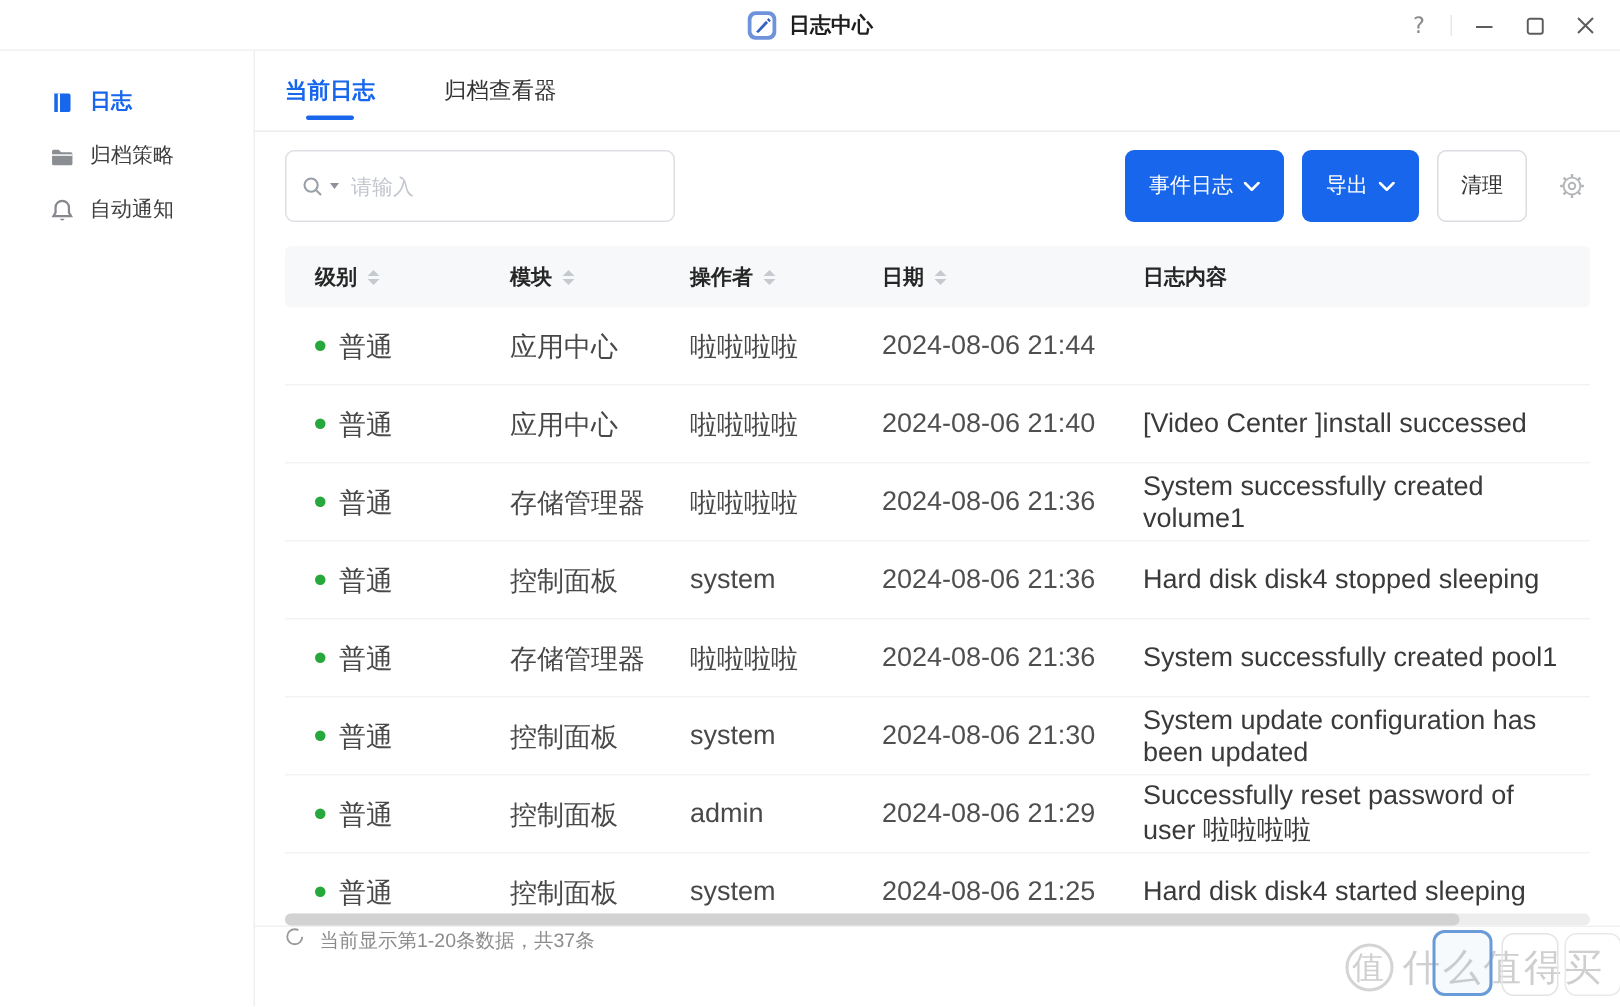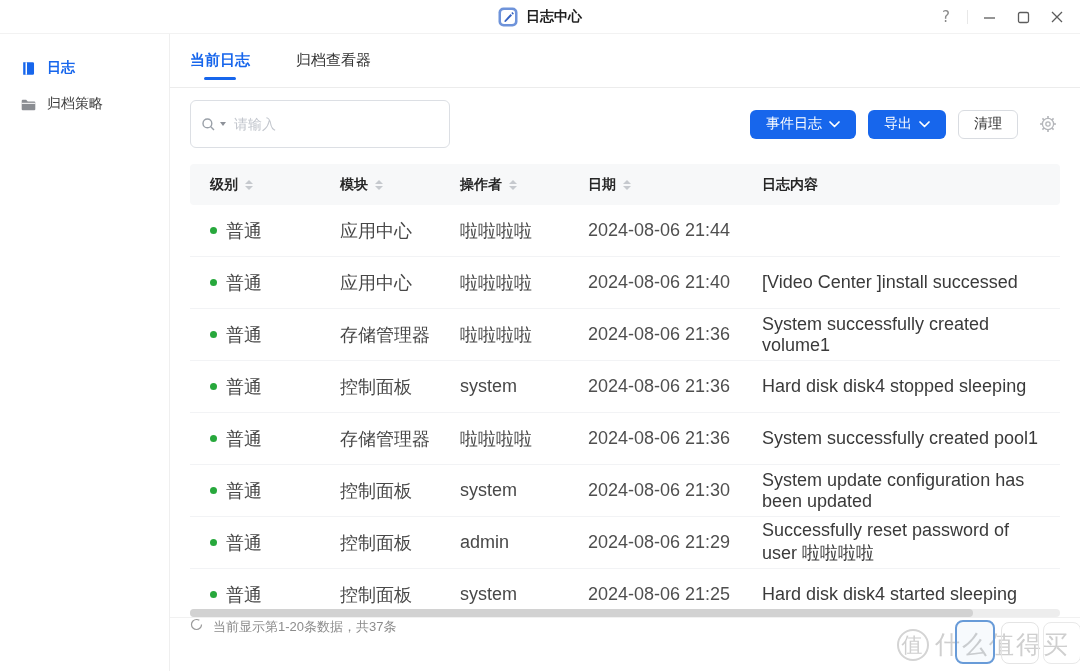--- a/index.html
+++ b/index.html
@@ -23,39 +23,39 @@
   .app-icon{width:20px;height:20px;display:inline-flex;}
   .app-title{font-size:14px;font-weight:bold;color:#1f1f1f;}
   .window-controls{position:absolute;right:10px;top:0;height:34px;display:flex;align-items:center;gap:8px;}
   .wc{background:none;border:none;width:26px;height:26px;display:inline-flex;align-items:center;justify-content:center;cursor:pointer;color:#5c5c5c;font-size:15px;}
   .wc.help{font-size:15px;color:#8a8a8a;font-family:"DejaVu Sans",sans-serif;}
   .wc-sep{width:1px;height:14px;background:#e8e8e8;display:inline-block;}
 
   
   .body{flex:1;display:flex;min-height:0;}
   .sidebar{width:170px;flex:0 0 170px;border-right:1px solid #efefef;padding-top:16px;background:#fff;}
-  .side-item{display:flex;align-items:center;gap:10px;padding:9px 20px;font-size:14px;color:#3d3d3d;cursor:pointer;}
+  .side-item{display:flex;align-items:center;gap:10px;padding:9px 33px;font-size:14px;color:#3d3d3d;cursor:pointer;}
   .side-item .icon{width:17px;height:17px;display:inline-flex;}
   .side-item.active{color:var(--accent);font-weight:bold;}
   .main{flex:1;display:flex;flex-direction:column;min-width:0;}
 
   
   .tabbar{height:54px;flex:0 0 54px;border-bottom:1px solid #ececec;display:flex;align-items:center;padding:0 20px;gap:46px;}
   .tab{position:relative;font-size:15px;color:#333;cursor:pointer;height:100%;display:flex;align-items:center;}
   .tab.active{color:var(--accent);font-weight:bold;}
   .tab.active::after{content:"";position:absolute;left:50%;transform:translateX(-50%);bottom:7px;width:32px;height:3px;border-radius:2px;background:var(--accent);}
 
   
   .toolbar{display:flex;align-items:center;padding:12px 20px 0 20px;}
   .searchbox{width:260px;height:48px;border:1px solid #dcdfe4;border-radius:6px;display:flex;align-items:center;padding:0 10px;gap:4px;background:#fff;}
   .searchbox .caret{width:0;height:0;border-left:3.5px solid transparent;border-right:3.5px solid transparent;border-top:4px solid #8d9199;margin-right:4px;}
   .searchbox input{border:none;outline:none;flex:1;font-size:14px;color:#333;font-family:inherit;background:transparent;}
   .searchbox input::placeholder{color:#c2c6cd;}
   .toolbar-right{margin-left:auto;display:flex;align-items:center;gap:12px;}
-  .btn{height:29px;border-radius:6px;font-size:14px;font-family:inherit;cursor:pointer;display:inline-flex;align-items:center;justify-content:center;gap:7px;padding:0 16px;}
+  .btn{height:48px;border-radius:6px;font-size:14px;font-family:inherit;cursor:pointer;display:inline-flex;align-items:center;justify-content:center;gap:7px;padding:0 16px;}
   .btn.primary{background:var(--accent);border:none;color:#fff;}
   .btn.plain{background:#fff;border:1px solid #d9dce1;color:#333;padding:0 15px;}
   .icon-btn{background:none;border:none;cursor:pointer;display:inline-flex;align-items:center;justify-content:center;width:24px;height:24px;margin-left:6px;}
 
   
   .table{padding:16px 20px 0 20px;display:flex;flex-direction:column;min-height:0;}
   .thead,.trow{display:grid;grid-template-columns:130px 120px 128px 174px 1fr;align-items:center;}
   .thead{height:42px;background:#f7f8f9;border-radius:4px;padding:0 20px;}
   .th{display:flex;align-items:center;gap:7px;font-size:14px;font-weight:bold;color:#262626;}
   .sort{display:inline-flex;flex-direction:column;gap:2px;}
@@ -136,20 +136,29 @@
         <span>日志</span>
       </div>
       <div class="side-item">
         <span class="icon">
           <svg width="17" height="17" viewBox="0 0 16 16">
             <path d="M1.6 4.6 a1 1 0 0 1 1 -1 h3.2 l1.5 1.6 h6.1 a1 1 0 0 1 1 1 v6.2 a1 1 0 0 1 -1 1 h-10.8 a1 1 0 0 1 -1 -1 z" fill="#8a8d92"></path>
             <rect x="1.6" y="6.4" width="12.8" height="1.1" fill="#ffffff" opacity="0.85"></rect>
           </svg>
         </span>
         <span>归档策略</span>
+      </div>
+      <div class="side-item">
+        <span class="icon">
+          <svg width="17" height="17" viewBox="0 0 16 16">
+            <path d="M8 1.8 a4.2 4.2 0 0 0 -4.2 4.2 v3.2 L2.5 11.3 h11 L12.2 9.2 V6 A4.2 4.2 0 0 0 8 1.8 z" fill="none" stroke="#85888d" stroke-width="1.4"></path>
+            <path d="M6.5 13 a1.6 1.6 0 0 0 3 0 z" fill="#85888d"></path>
+          </svg>
+        </span>
+        <span>自动通知</span>
       </div>
     </aside>
 
     <main class="main">
 
       <nav class="tabbar">
         <div class="tab active">
           <span>当前日志</span>
         </div>
         <div class="tab">

